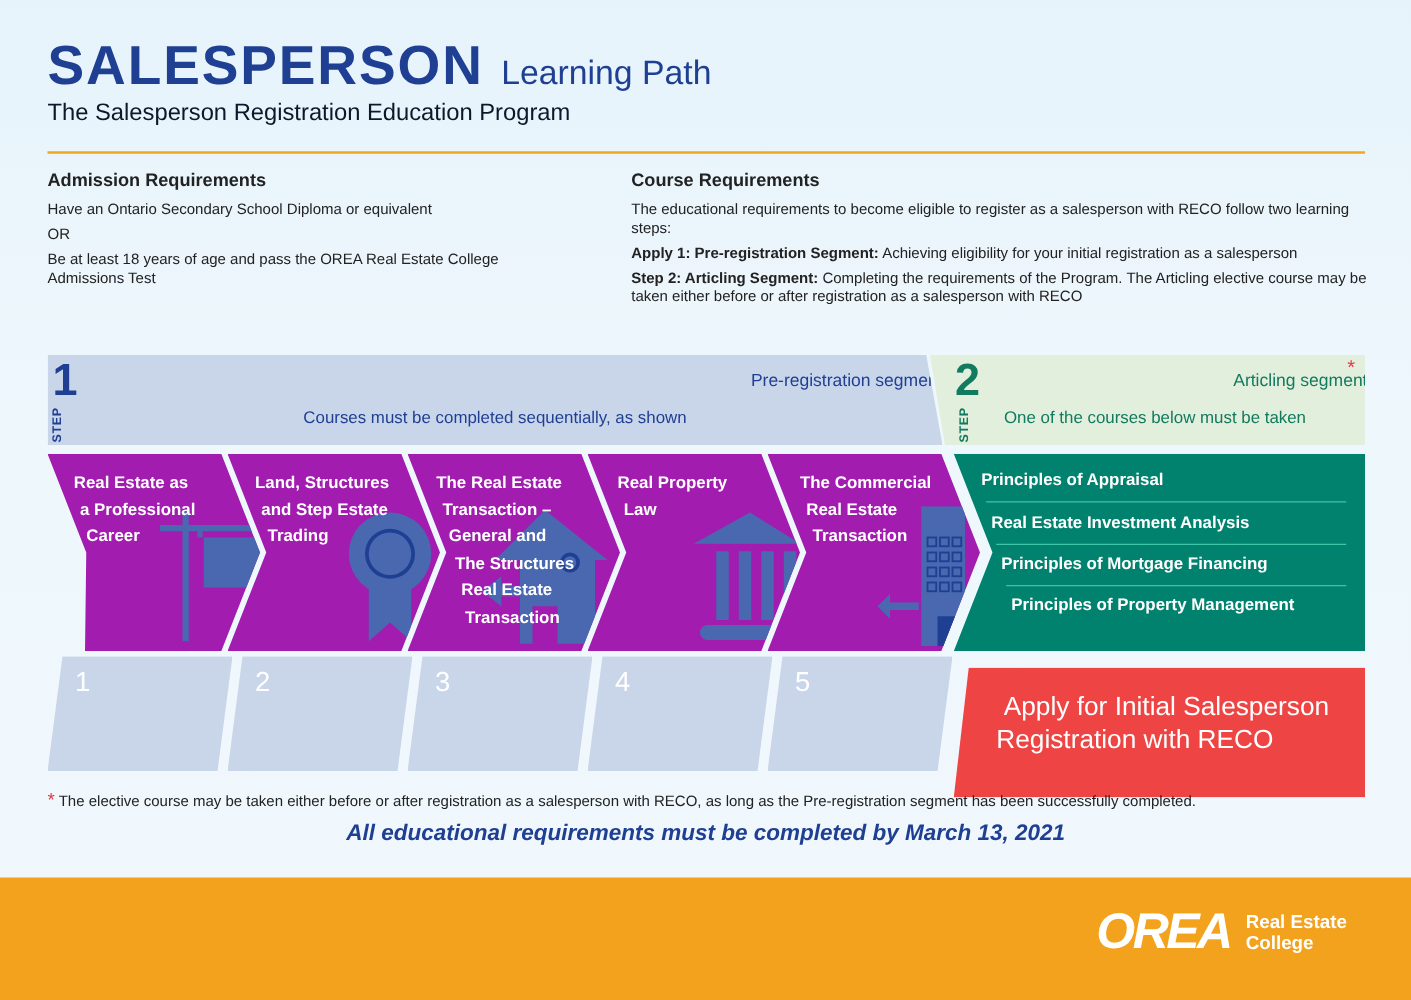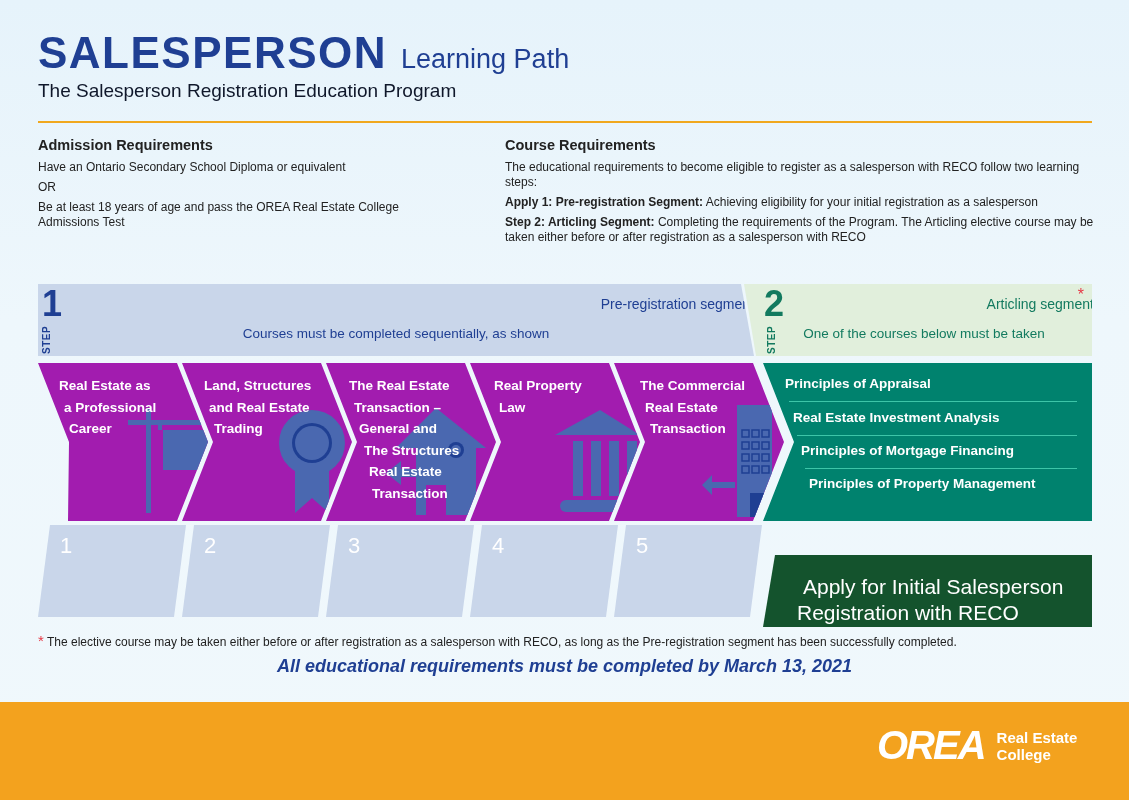--- a/index.html
+++ b/index.html
@@ -77,22 +77,22 @@
     position: absolute; left: 763px; top: 363px; width: 329px; height: 158px;
     background: #00826e;
     clip-path: polygon(0 0, 329px 0, 329px 100%, 0 100%, 31px 50%);
   }
   .course {
     position: absolute; color: #fff; font-weight: bold; font-size: 13.5px;
   }
   .course-rule { position: absolute; height: 1px; background: #3dc5a8; }
 
   .apply {
-    position: absolute; left: 763px; top: 555px; width: 329px; height: 72px;
-    background: #14532d;
+    position: absolute; left: 763px; top: 534px; width: 329px; height: 104px;
+    background: #ef4444;
     clip-path: polygon(12px 0, 329px 0, 329px 100%, 0 100%);
   }
   .apply-text { position: absolute; left: 34px; top: 19px; color: #fff; font-size: 21px; line-height: 26px; }
 
   .footnote { position: absolute; left: 38px; top: 632px; font-size: 12px; color: #222; }
   .footnote .star { color: #e63946; font-size: 15px; }
   .deadline { position: absolute; left: 0; width: 1129px; top: 656px; text-align: center;
     font-size: 18px; font-weight: bold; color: #1f3f93; font-style: italic; }
 
   .footer { position: absolute; left: 0; top: 702px; width: 1129px; height: 98px; background: #f3a21e; }
@@ -159,21 +159,21 @@
   <svg class="chev-icon" style="left:95px;top:45px;" width="70" height="110" viewBox="0 0 70 110">
     <g fill="#4a68b0">
         <circle cx="35" cy="35" r="33"></circle>
         <circle cx="35" cy="35" r="20" fill="#1f3f93"></circle>
         <circle cx="35" cy="35" r="17" fill="#4a68b0"></circle>
         <polygon points="18,60 52,60 52,105 35,90 18,105"></polygon>
       </g>
   </svg>
   <div class="chev-text">
     <span style="padding-left:4px">Land, Structures</span>
-    <span style="padding-left:9px">and Real Estate</span>
+    <span style="padding-left:9px">and Step Estate</span>
     <span style="padding-left:14px">Trading</span>
   </div>
 </div>
 <div class="chev" style="left:326px;">
   <svg class="chev-icon" style="left:55px;top:40px;" width="110" height="115" viewBox="0 0 110 115">
     <g fill="#4a68b0">
         <polygon points="55,5 105,45 95,45 95,112 65,112 65,82 45,82 45,112 35,112 35,45 15,45"></polygon>
         <circle cx="75" cy="47" r="8" fill="#1f3f93"></circle>
         <circle cx="75" cy="47" r="5"></circle>
         <polygon points="5,70 20,58 20,66 40,66 40,74 20,74 20,82"></polygon>

